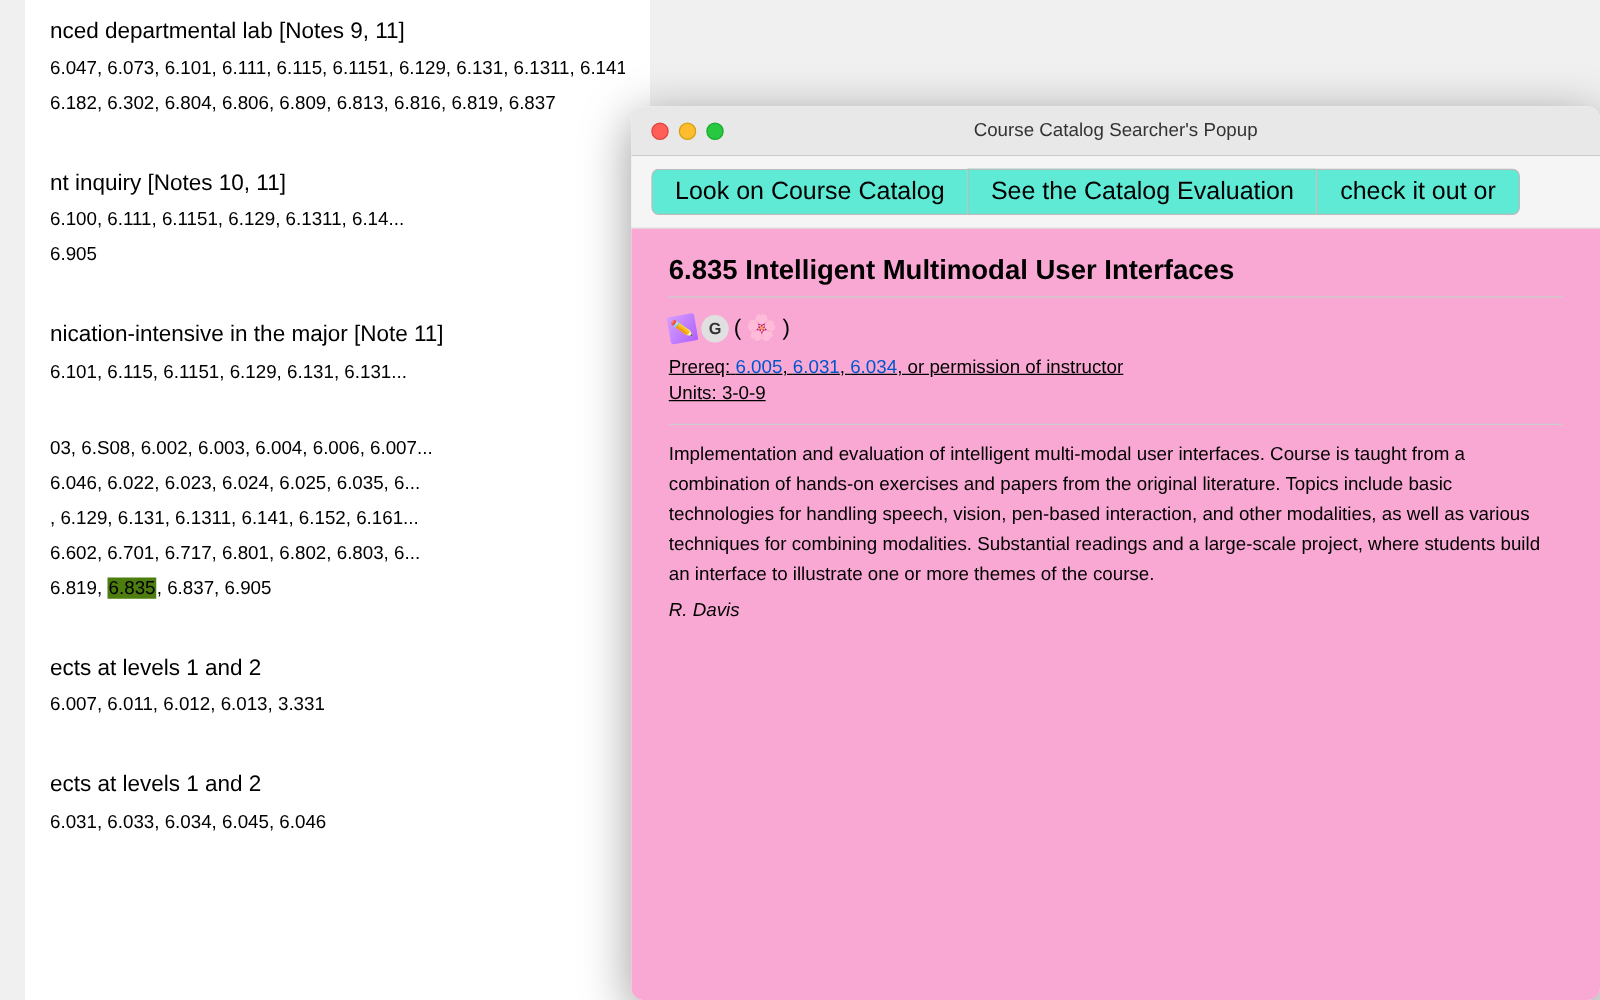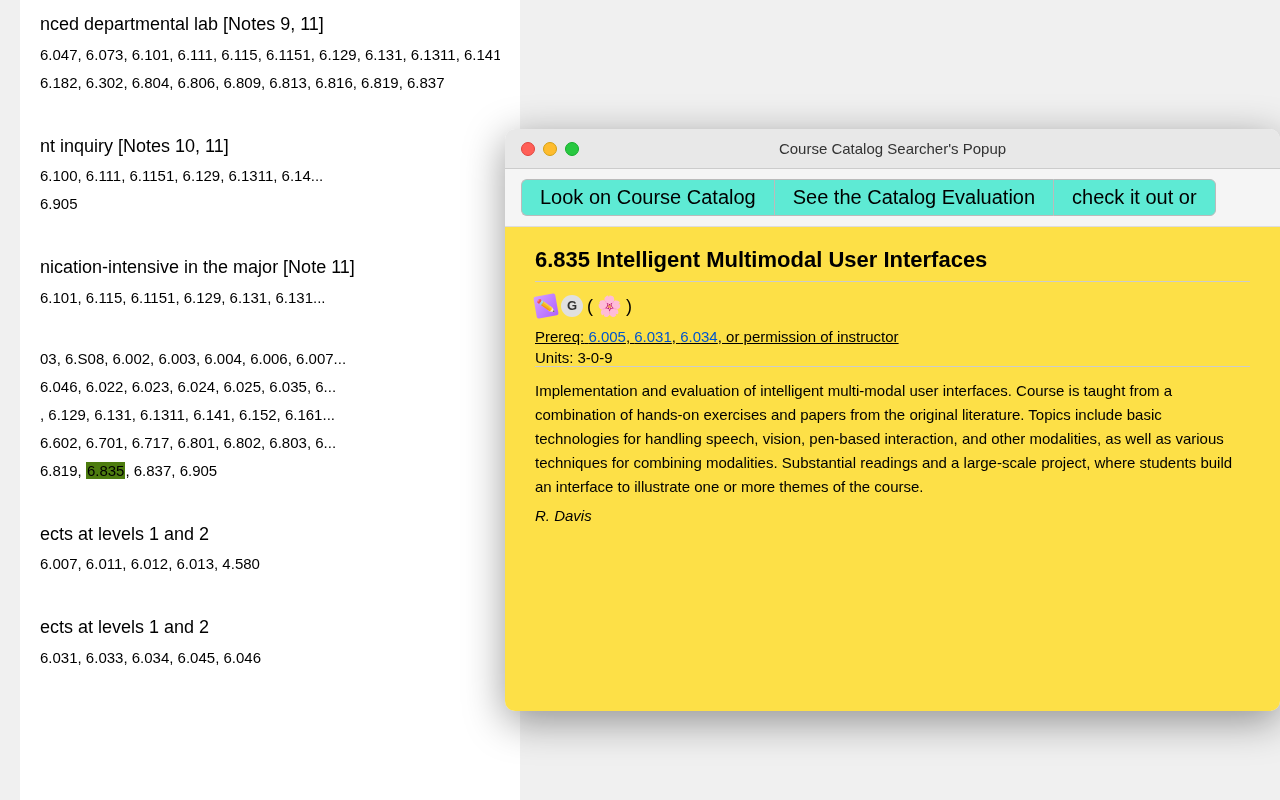--- a/index.html
+++ b/index.html
@@ -39,28 +39,27 @@
       background-color: #4d7c0f;
       padding: 0 1px;
     }
 
     
     .popup {
       position: absolute;
       top: 85px;
       left: 505px;
       width: 775px;
-      height: 582px;
+      height: 715px;
       background: #f5f5f5;
       border-radius: 10px;
       box-shadow: 0 10px 40px rgba(0,0,0,0.4);
       display: flex;
       flex-direction: column;
       overflow: hidden;
-      margin-top: 44px;
     }
 
     
     .title-bar {
       display: flex;
       align-items: center;
       padding: 10px 16px;
       background: #e8e8e8;
       border-bottom: 1px solid #ccc;
       border-radius: 10px 10px 0 0;
@@ -125,21 +124,21 @@
 
     .toolbar-btn:last-child {
       border-radius: 0 6px 6px 0;
     }
 
     
     .content {
       flex: 1;
       padding: 20px 30px;
       overflow-y: auto;
-      background: #fde047;
+      background: #f9a8d4;
     }
 
     .course-title {
       font-size: 22px;
       font-weight: bold;
       color: #000;
       margin-bottom: 12px;
       padding-bottom: 8px;
       border-bottom: 1px solid #ccc;
     }
@@ -161,22 +160,23 @@
 
     .course-prereq a {
       color: #0055cc;
       text-decoration: none;
     }
 
     .course-units {
       font-size: 15px;
       color: #000;
       margin-bottom: 12px;
-      padding-bottom: 0;
+      padding-bottom: 16px;
       border-bottom: 1px solid #ccc;
+      text-decoration: underline;
     }
 
     .course-description {
       font-size: 15px;
       line-height: 1.6;
       color: #000;
       margin-bottom: 8px;
     }
 
     .course-instructor {
@@ -231,21 +231,21 @@
   <div class="line">nication-intensive in the major [Note 11]</div>
   <div class="line" style="font-size:15px">6.101, 6.115, 6.1151, 6.129, 6.131, 6.131...</div>
   <div class="line">&nbsp;</div>
   <div class="line" style="font-size:15px">03, 6.S08, 6.002, 6.003, 6.004, 6.006, 6.007...</div>
   <div class="line" style="font-size:15px">6.046, 6.022, 6.023, 6.024, 6.025, 6.035, 6...</div>
   <div class="line" style="font-size:15px">, 6.129, 6.131, 6.1311, 6.141, 6.152, 6.161...</div>
   <div class="line" style="font-size:15px">6.602, 6.701, 6.717, 6.801, 6.802, 6.803, 6...</div>
   <div class="line" style="font-size:15px">6.819, <span class="highlight">6.835</span>, 6.837, 6.905</div>
   <div class="line">&nbsp;</div>
   <div class="line">ects at levels 1 and 2</div>
-  <div class="line" style="font-size:15px">6.007, 6.011, 6.012, 6.013, 4.580</div>
+  <div class="line" style="font-size:15px">6.007, 6.011, 6.012, 6.013, 3.331</div>
   <div class="line">&nbsp;</div>
   <div class="line">ects at levels 1 and 2</div>
   <div class="line" style="font-size:15px">6.031, 6.033, 6.034, 6.045, 6.046</div>
 </div>
 
 <div class="popup">
 
   <div class="title-bar">
     <div class="traffic-lights">
       <div class="traffic-light close"></div>

